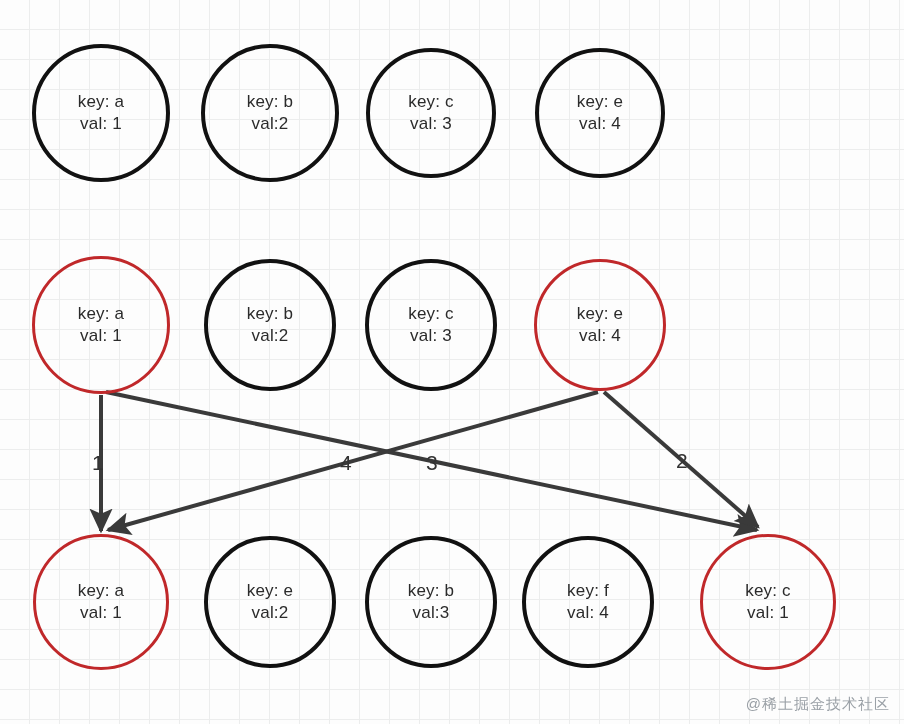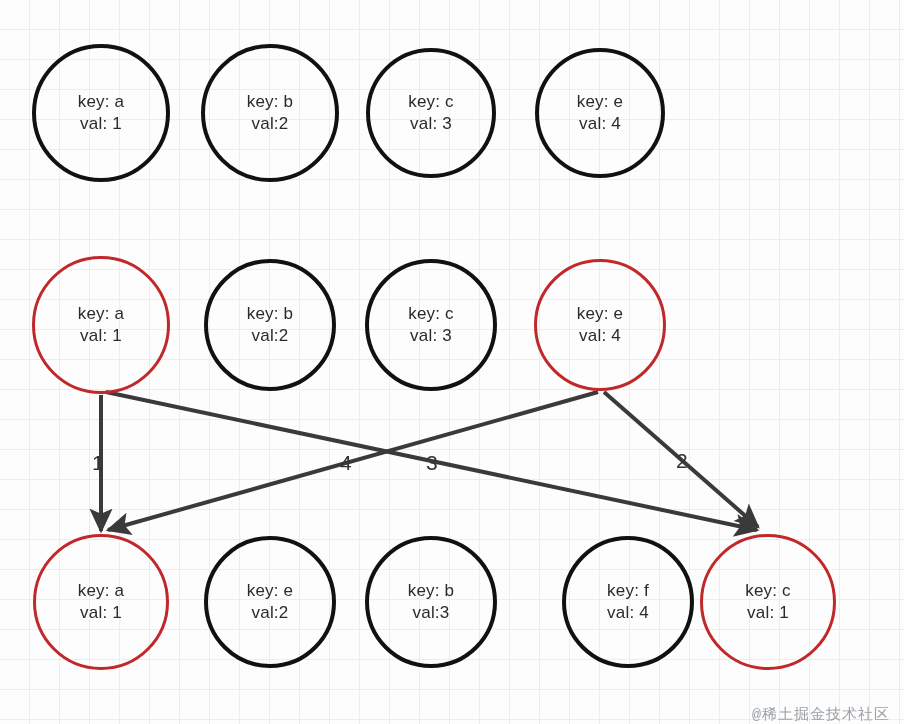--- a/index.html
+++ b/index.html
@@ -43,26 +43,25 @@
   .edge-label{
     position:absolute;
     font-size:21px;
     color:#333333;
     background:transparent;
     line-height:1;
     letter-spacing:0;
   }
   #watermark{
     position:absolute;
-    right:14px;bottom:0;
+    right:14px;bottom:10px;
     font-size:15px;
     color:#9aa0a6;
     letter-spacing:1px;
     white-space:nowrap;
-    font-family:Liberation Mono, monospace;
   }
 </style>
 </head>
 <body>
 
 <div id="canvas">
 
   <svg id="edge-layer" width="904" height="724" viewBox="0 0 904 724" xmlns="http://www.w3.org/2000/svg">
     <defs>
       <marker id="arrowhead" markerWidth="7" markerHeight="7" refX="5.6" refY="3.1" orient="auto" markerUnits="strokeWidth">
@@ -115,21 +114,21 @@
         <span class="ln">val: 1</span>
       </div>
       <div class="node black" style="left: 204px; top: 536px; width: 132px; height: 132px;">
         <span class="ln">key: e</span>
         <span class="ln">val:2</span>
       </div>
       <div class="node black" style="left: 365px; top: 536px; width: 132px; height: 132px;">
         <span class="ln">key: b</span>
         <span class="ln">val:3</span>
       </div>
-      <div class="node black" style="left: 562px; top: 536px; width: 132px; height: 132px; text-align: right;">
+      <div class="node black" style="left: 522px; top: 536px; width: 132px; height: 132px; text-align: right;">
         <span class="ln">key: f</span>
         <span class="ln">val: 4</span>
       </div>
       <div class="node red" style="left: 700px; top: 534px; width: 136px; height: 136px;">
         <span class="ln">key: c</span>
         <span class="ln">val: 1</span>
       </div>
     </div>
   <div id="labels-layer">
       <div class="edge-label" style="left: 92px; top: 452px;">1</div>

